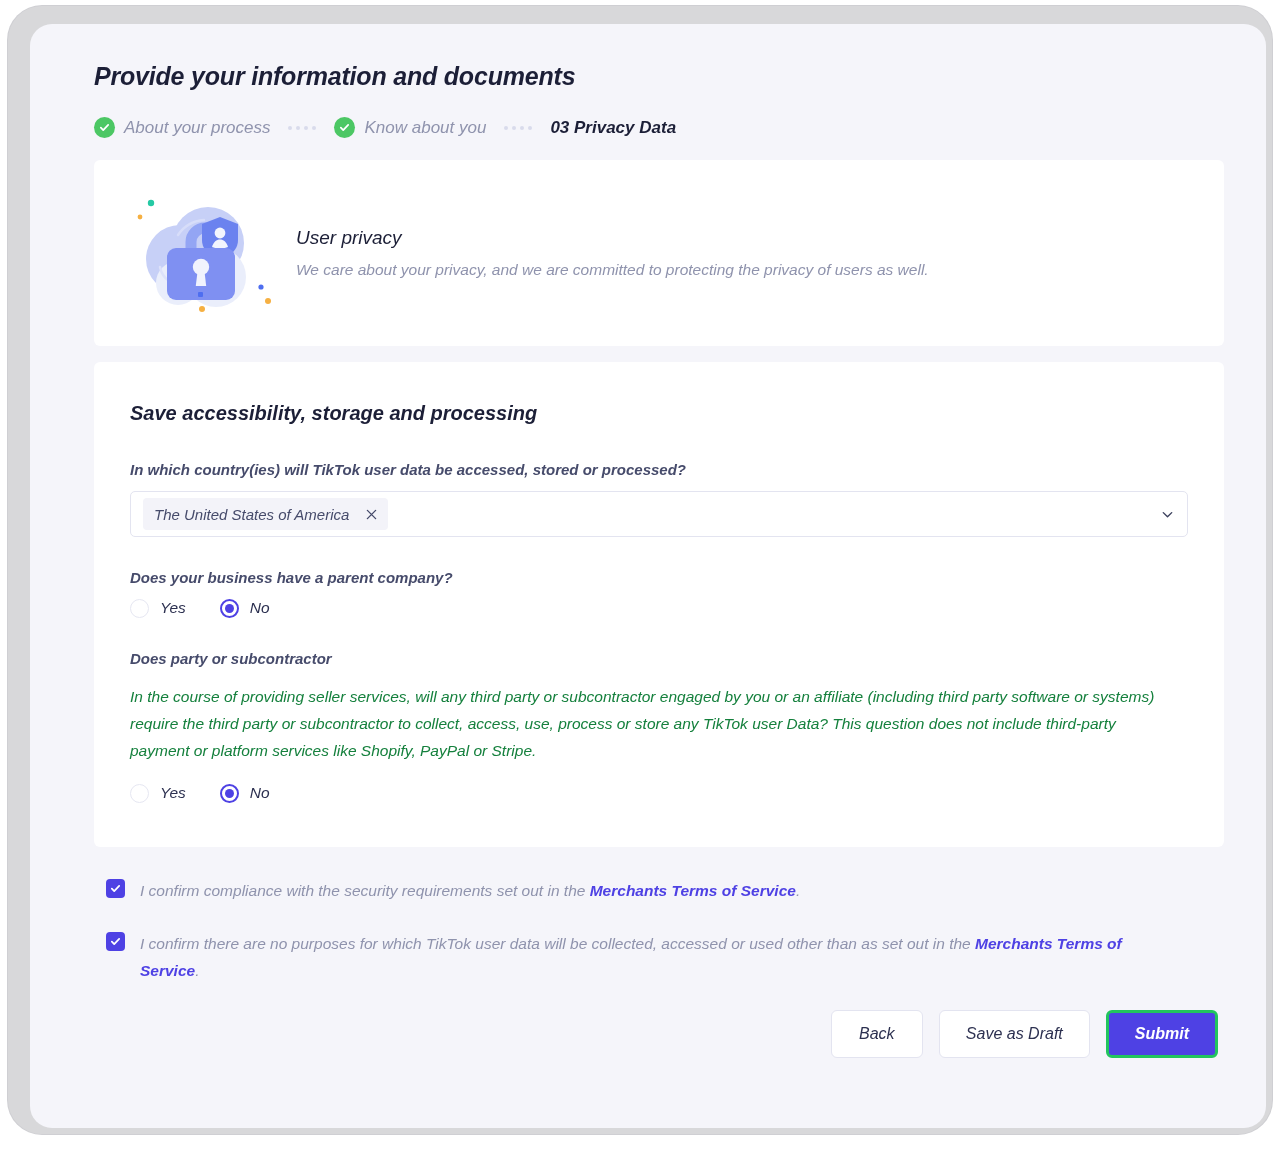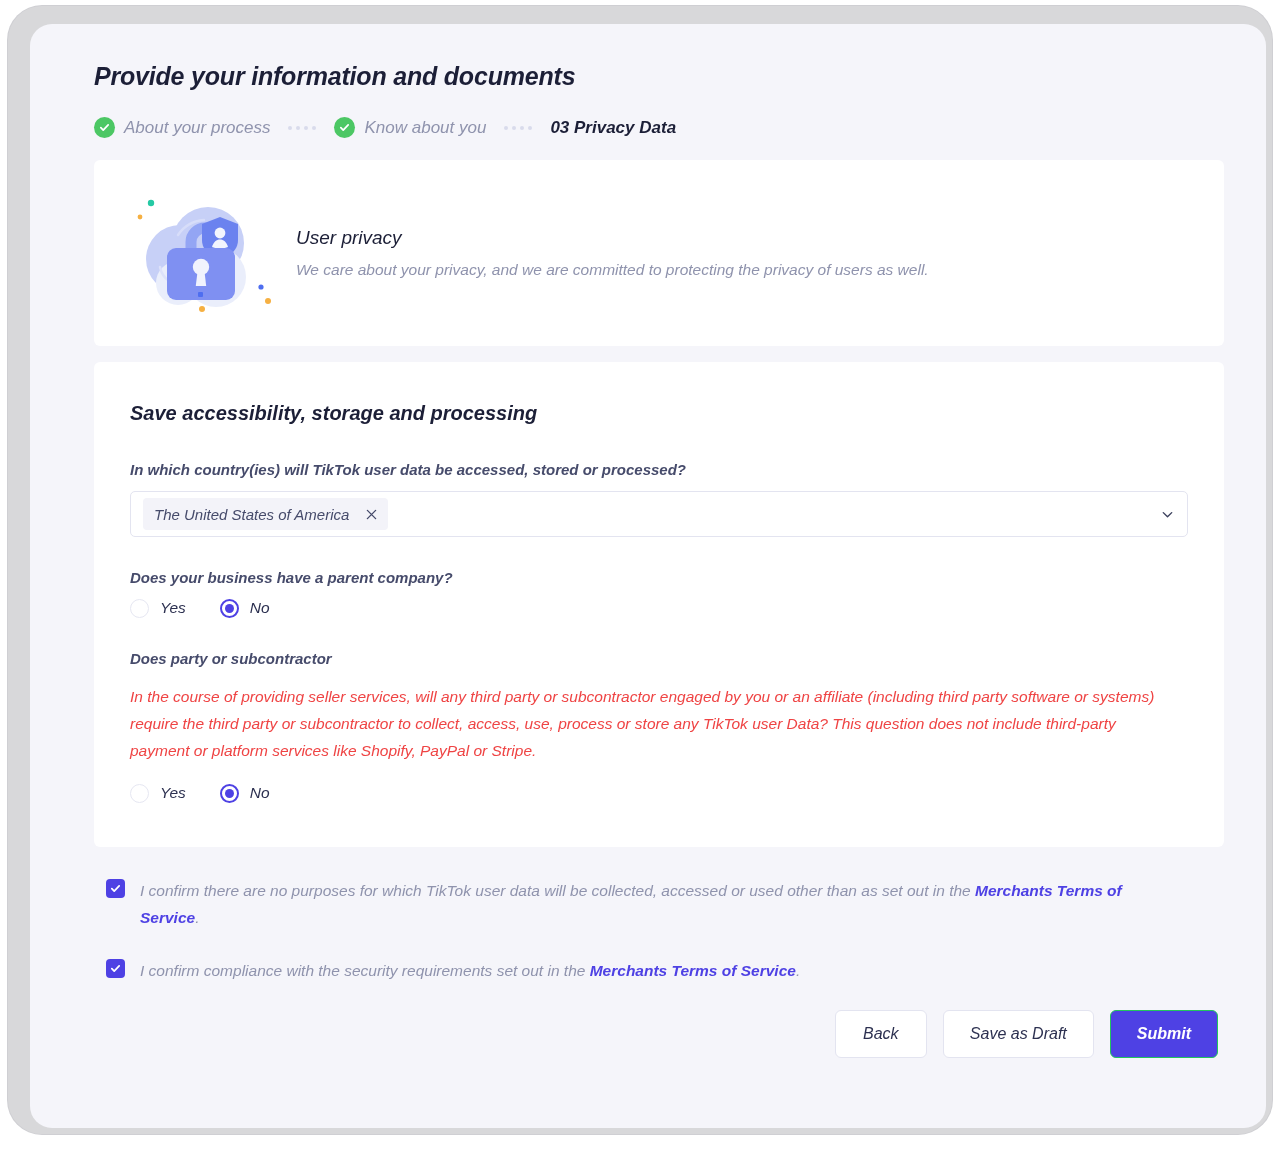--- a/index.html
+++ b/index.html
@@ -223,21 +223,21 @@
 
   .subsection-label {
     font-size: 15px;
     font-weight: bold;
     color: #464b6b;
     margin-bottom: 14px;
   }
   .para {
     font-size: 15.5px;
     line-height: 27px;
-    color: #ef4444;
+    color: #15803d;
     margin-bottom: 20px;
     max-width: 1040px;
     margin-top: 16px;
   }
 
   
   .confirms {
     padding: 14px 0 0 12px;
   }
   .confirm {
@@ -290,21 +290,21 @@
     padding: 0 26px;
   }
   .btn-ghost {
     background: #fff;
     border: 1px solid #e3e4f0;
     color: #2c3050;
     min-width: 92px;
   }
   .btn-primary {
     background: #4e41e4;
-    border: 1px solid #22c55e;
+    border: 3px solid #22c55e;
     color: #ffffff;
     font-weight: bold;
     min-width: 104px;
   }
 </style>
 </head>
 <body>
 
 <div class="bezel">
   <div class="bezel-inner">
@@ -429,30 +429,30 @@
         </div>
       </div>
 
       <div class="confirms">
         <div class="confirm">
           <span class="cbox">
             <svg width="11" height="11" viewBox="0 0 12 12">
                 <path d="M2 6.2 L4.6 8.8 L10 3.2" fill="none" stroke="#ffffff" stroke-width="1.9" stroke-linecap="round" stroke-linejoin="round"></path>
               </svg>
           </span>
-          <span class="confirm-text"><span>I confirm there are no purposes for which TikTok user data will be collected, accessed or used other than as set out in the </span><a href="#">Merchants Terms of Service</a><span>.</span></span>
+          <span class="confirm-text"><span>I confirm compliance with the security requirements set out in the </span><a href="#">Merchants Terms of Service</a><span>.</span></span>
         </div>
 
         <div class="confirm">
           <span class="cbox">
             <svg width="11" height="11" viewBox="0 0 12 12">
                 <path d="M2 6.2 L4.6 8.8 L10 3.2" fill="none" stroke="#ffffff" stroke-width="1.9" stroke-linecap="round" stroke-linejoin="round"></path>
               </svg>
           </span>
-          <span class="confirm-text"><span>I confirm compliance with the security requirements set out in the </span><a href="#">Merchants Terms of Service</a><span>.</span></span>
+          <span class="confirm-text"><span>I confirm there are no purposes for which TikTok user data will be collected, accessed or used other than as set out in the </span><a href="#">Merchants Terms of Service</a><span>.</span></span>
         </div>
       </div>
 
       <div class="footer">
         <div class="btn btn-ghost">Back</div>
         <div class="btn btn-ghost">Save as Draft</div>
         <div class="btn btn-primary">Submit</div>
       </div>
 
     </div>

